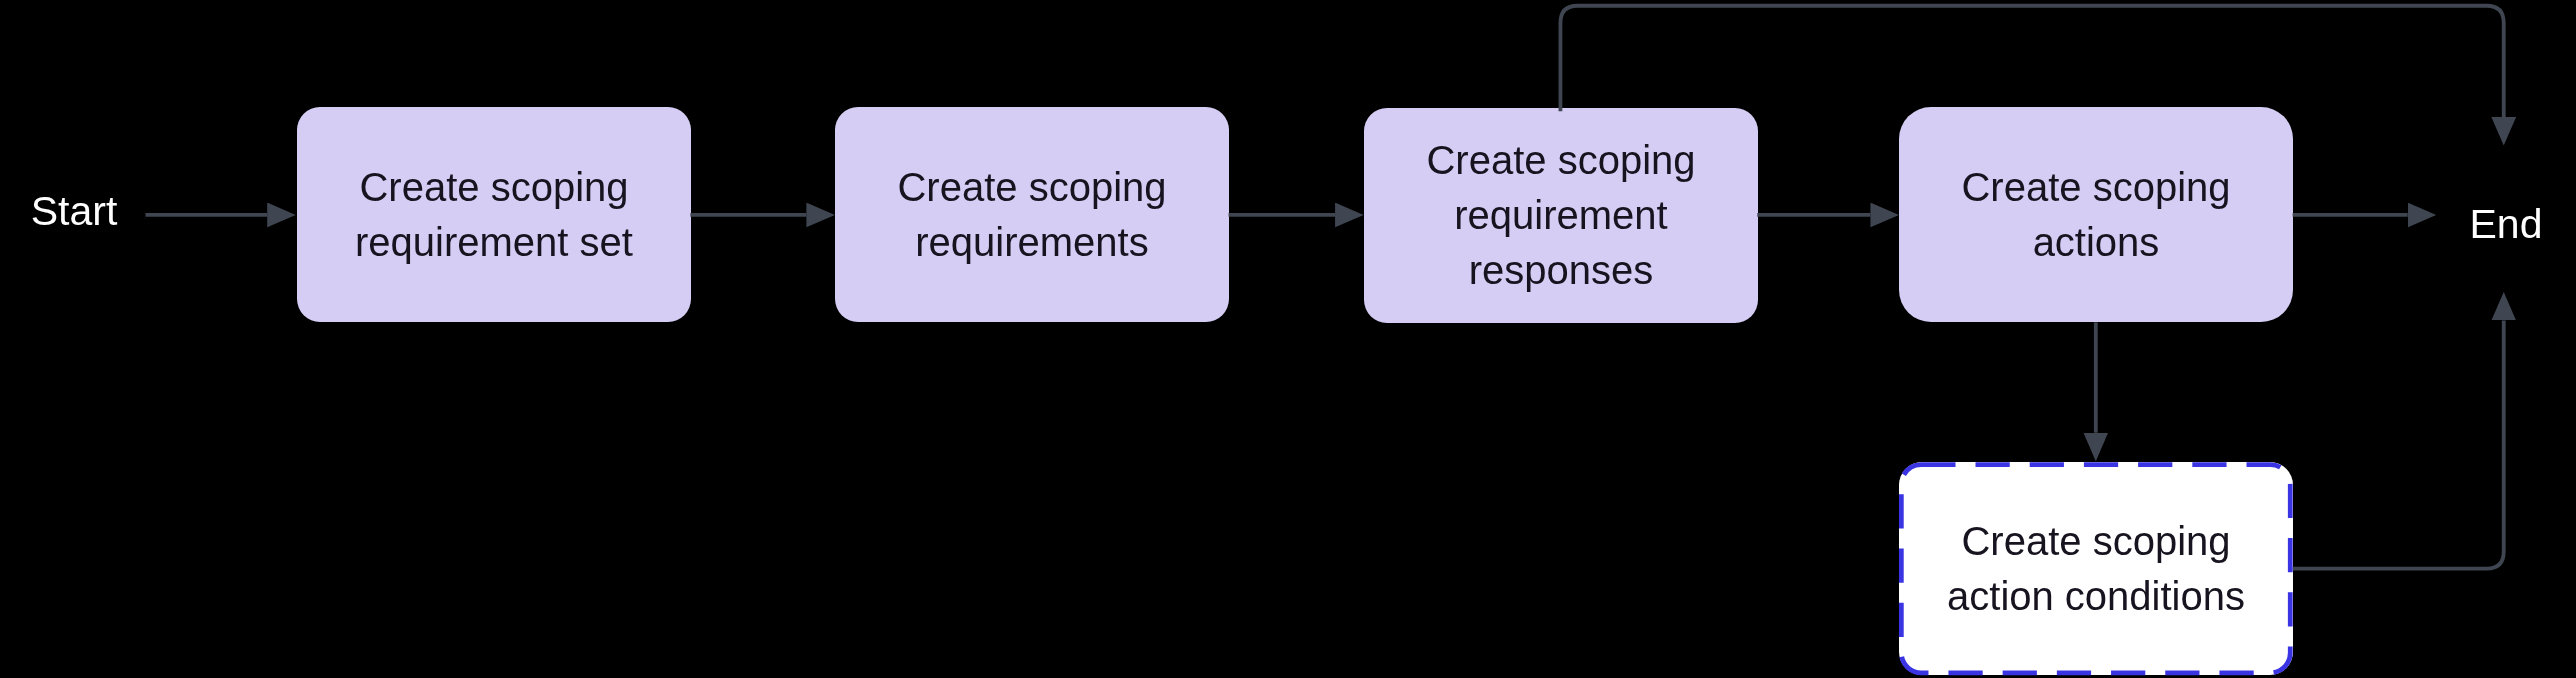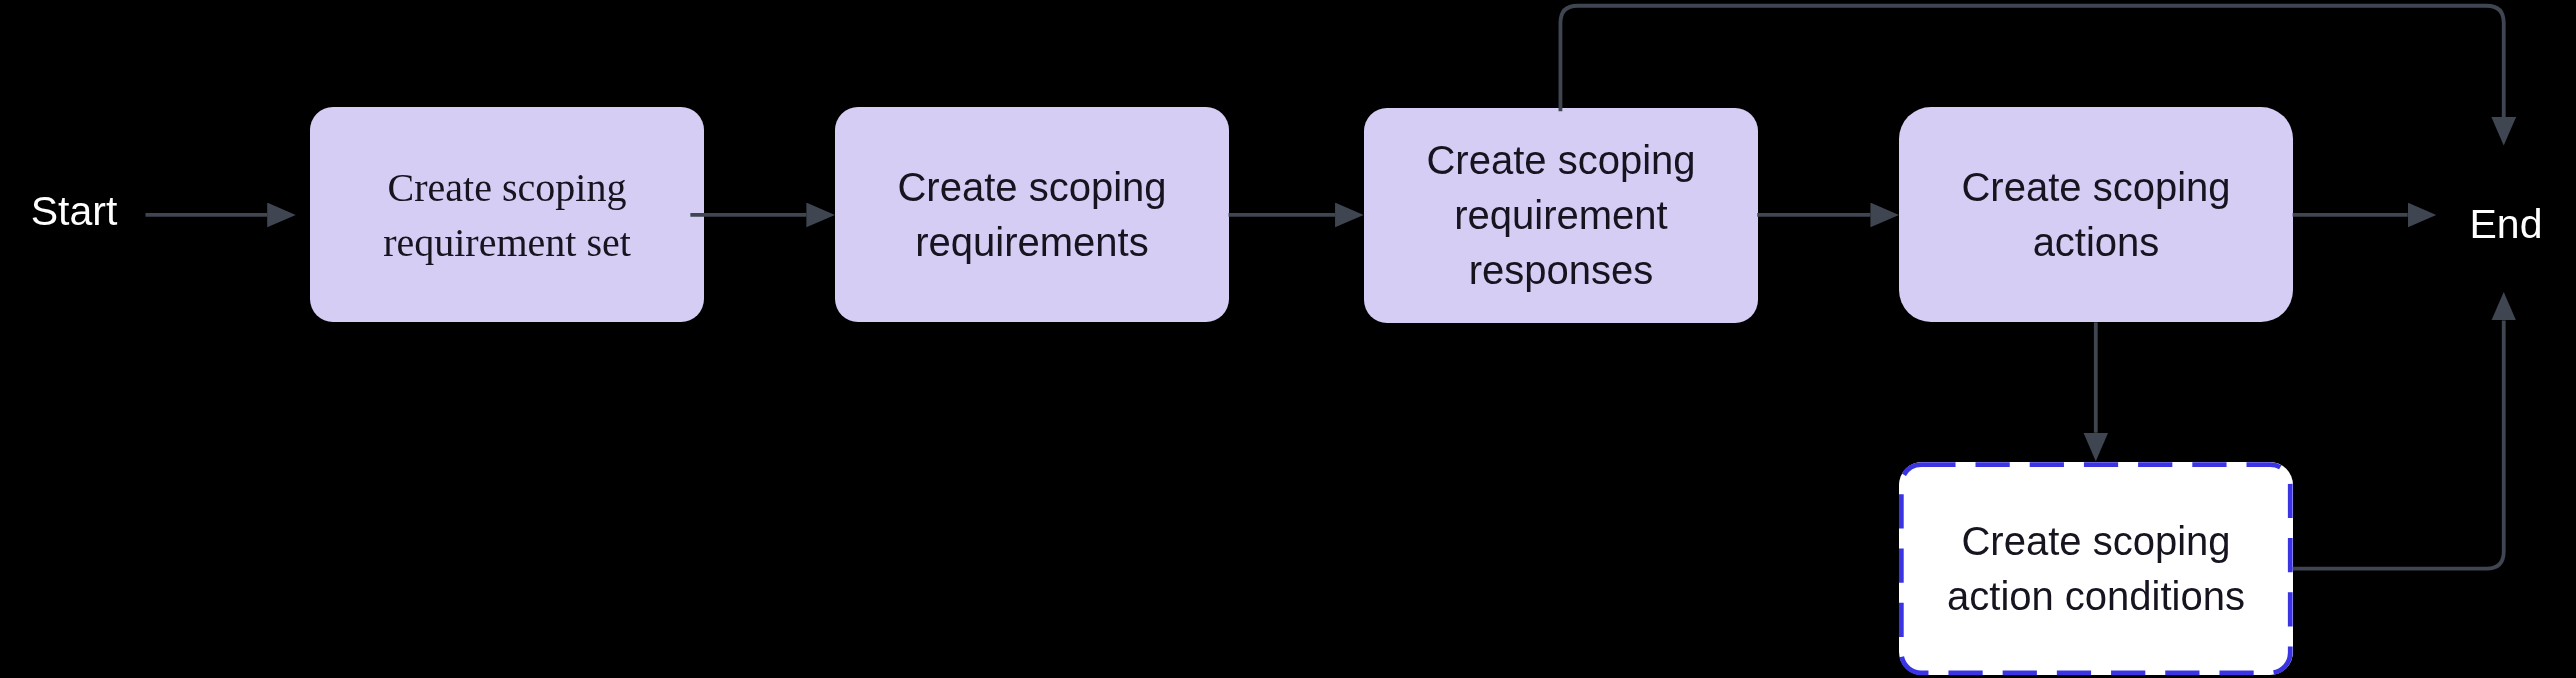--- a/index.html
+++ b/index.html
@@ -70,21 +70,21 @@
     fill: none;
   }
 </style>
 </head>
 <body>
 
 <div class="canvas">
 
   <div class="terminal-label" style="left:17px; top:188px;">Start</div>
 
-  <div class="node" style="left:310px; top:107px;font-family:Liberation Serif, serif;">
+  <div class="node" style="left:297px; top:107px;">
     <span>Create scoping requirement set</span>
   </div>
 
   <div class="node" style="left:835px; top:107px;">
     <span>Create scoping requirements</span>
   </div>
 
   <div class="node" style="left:1364px; top:108px;">
     <span>Create scoping requirement responses</span>
   </div>

